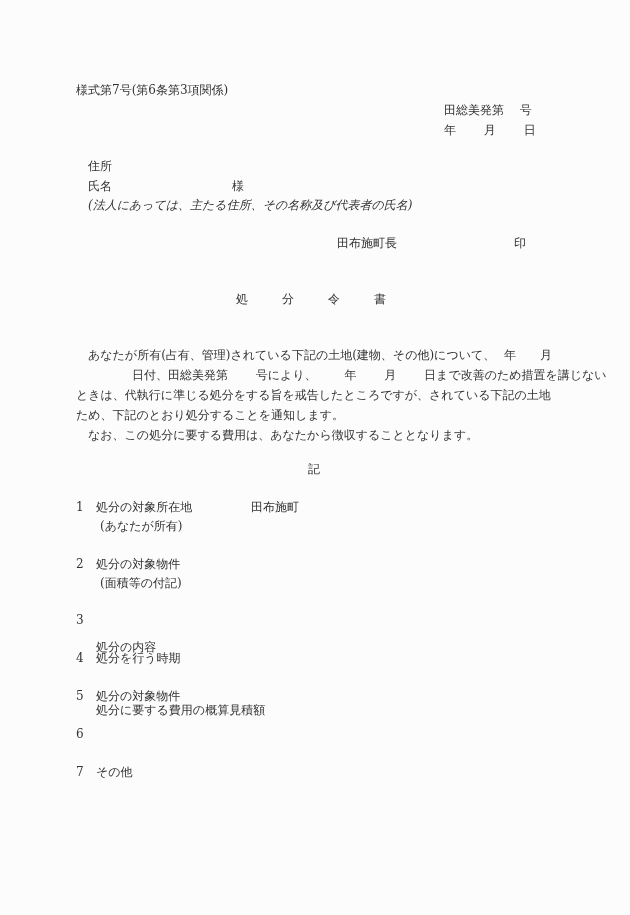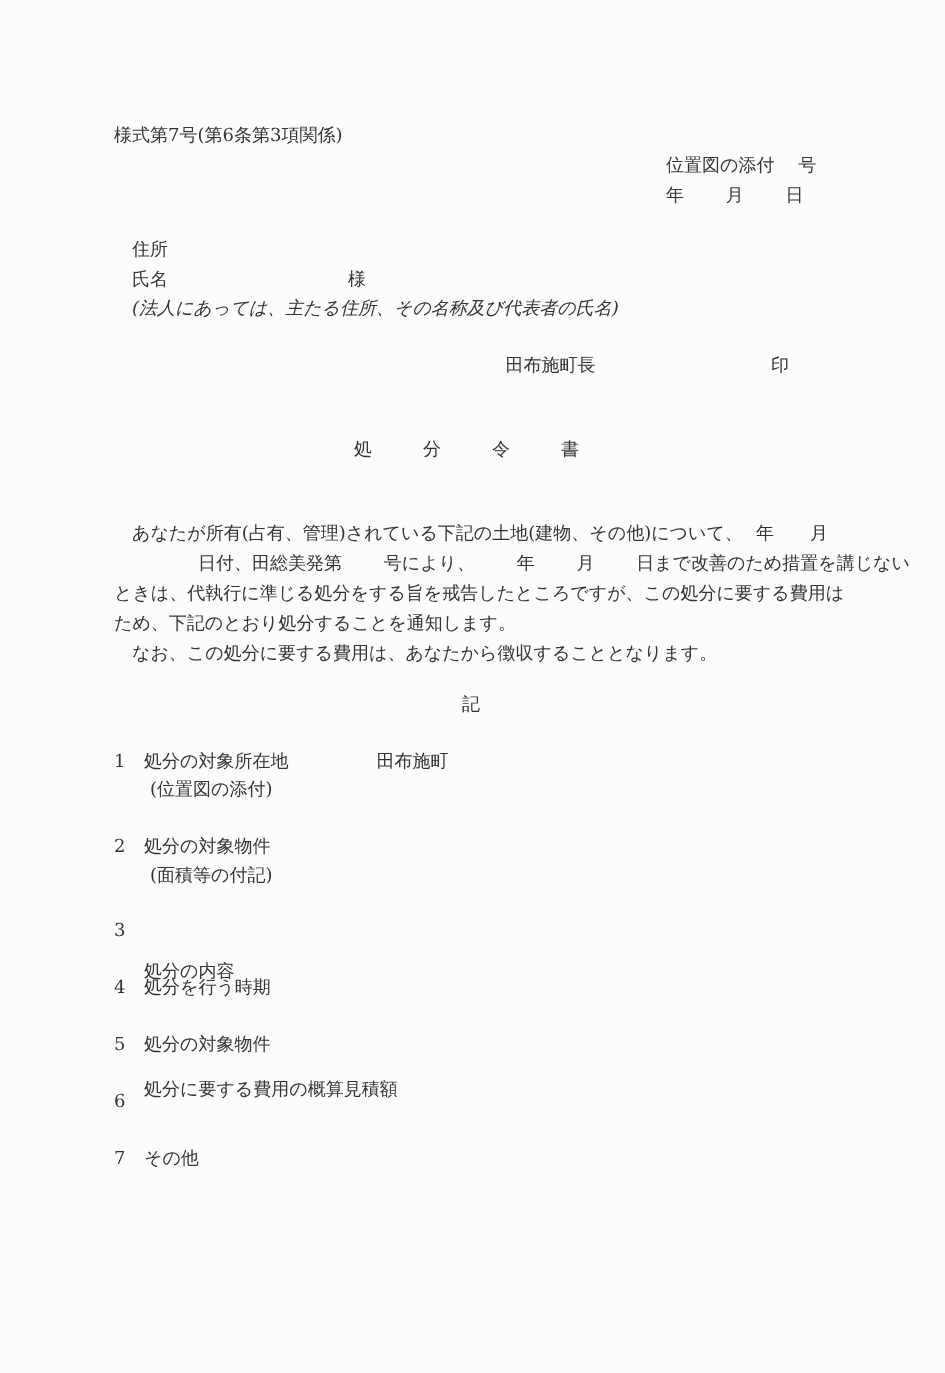--- a/index.html
+++ b/index.html
@@ -60,31 +60,31 @@
     #item2-num { top: 558px; }
     #item2-label { top: 558px; }
     #item2-sub { top: 577px; }
     #item3-num { top: 614px; }
     #item3-label { top: 614px; margin-top: 27px; }
     #item4-num { top: 652px; }
     #item4-label { top: 652px; }
     #item5-num { top: 690px; }
     #item5-label { top: 690px; }
     #item6-num { top: 728px; }
-    #item6-label { top: 720px; text-align: right; }
+    #item6-label { top: 704px; text-align: right; }
     #item7-num { top: 766px; }
     #item7-label { top: 766px; }
   </style>
 </head>
 <body>
 
 <div>
 
   <div id="form-no" class="abs t">様式第7号(第6条第3項関係)</div>
-  <div id="doc-number" class="abs t">位置図の添付　 号</div>
+  <div id="doc-number" class="abs t">田総美発第　 号</div>
   <div id="doc-date" class="abs t">年　　 月　　 日</div>
 
   <div id="addr-label" class="abs t">住所</div>
   <div id="name-label" class="abs t">氏名</div>
   <div id="honorific" class="abs t">様</div>
   <div id="corp-note" class="abs t">(法人にあっては、主たる住所、その名称及び代表者の氏名)</div>
 
   <div id="issuer" class="abs t">田布施町長</div>
   <div id="seal" class="abs t">印</div>
 
@@ -93,32 +93,32 @@
     <span>分</span>
     <span>令</span>
     <span>書</span>
   </div>
 
   <div>
     <div id="body-l1" class="abs t">あなたが所有(占有、管理)されている下記の土地(建物、その他)について、</div>
     <div id="body-l1b" class="abs t">年</div>
     <div id="body-l1c" class="abs t">月</div>
     <div id="body-l2" class="abs t">日付、田総美発第　　 号により、　　 年　　 月　　 日まで改善のため措置を講じない</div>
-    <div id="body-l3" class="abs t">ときは、代執行に準じる処分をする旨を戒告したところですが、この処分に要する費用は</div>
+    <div id="body-l3" class="abs t">ときは、代執行に準じる処分をする旨を戒告したところですが、されている下記の土地</div>
     <div id="body-l4" class="abs t">ため、下記のとおり処分することを通知します。</div>
     <div id="body-l5" class="abs t">なお、この処分に要する費用は、あなたから徴収することとなります。</div>
   </div>
 
   <div id="ki" class="abs t">記</div>
 
   <div>
     <div id="item1-num" class="abs t item-num">1</div>
     <div id="item1-label" class="abs t item-label">処分の対象所在地</div>
     <div id="item1-value" class="abs t">田布施町</div>
-    <div id="item1-sub" class="abs t item-sub">(位置図の添付)</div>
+    <div id="item1-sub" class="abs t item-sub">(あなたが所有)</div>
 
     <div id="item2-num" class="abs t item-num">2</div>
     <div id="item2-label" class="abs t item-label">処分の対象物件</div>
     <div id="item2-sub" class="abs t item-sub">(面積等の付記)</div>
 
     <div id="item3-num" class="abs t item-num">3</div>
     <div id="item3-label" class="abs t item-label">処分の内容</div>
 
     <div id="item4-num" class="abs t item-num">4</div>
     <div id="item4-label" class="abs t item-label">処分を行う時期</div>

